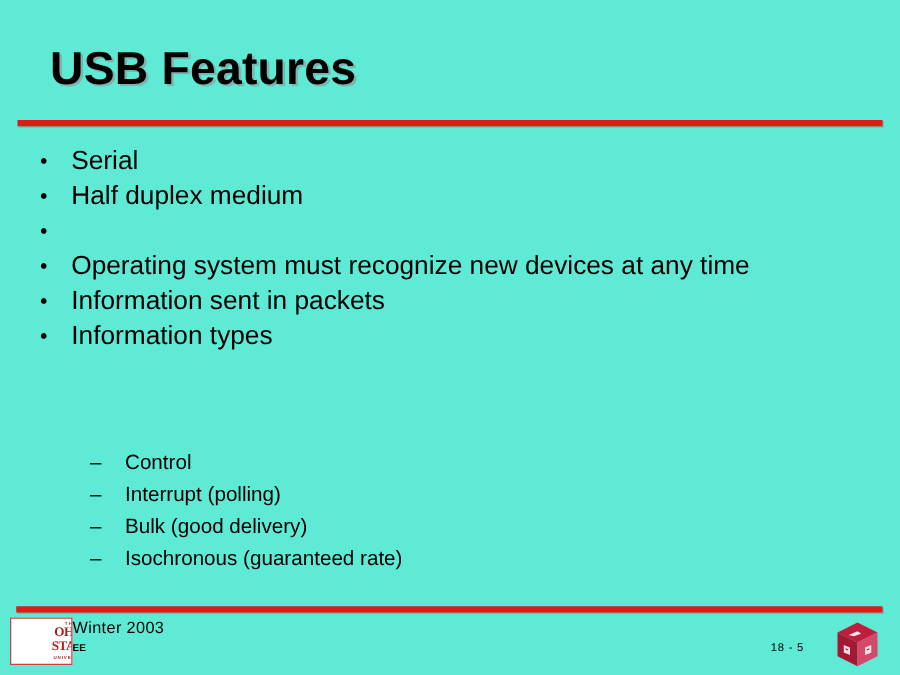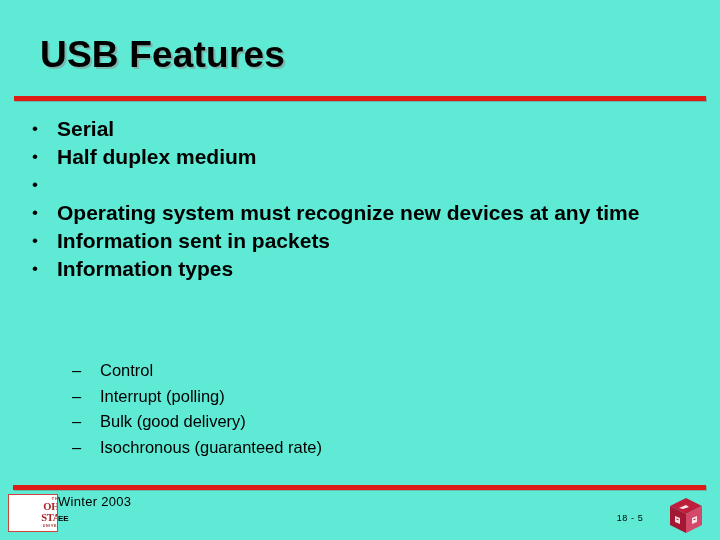--- a/index.html
+++ b/index.html
@@ -76,21 +76,20 @@
   .bullet-marker {
     width: 25px;
     flex: 0 0 25px;
     text-align: left;
     font-size: 17px;
     line-height: 28px;
   }
   .bullet-text {
     flex: 1 1 auto;
     max-width: 600px;
-    font-weight: bold;
   }
 
   
   .sub-list {
     position: absolute;
     left: 72px;
     top: 358px;
     width: 520px;
   }
   .sub-row {

